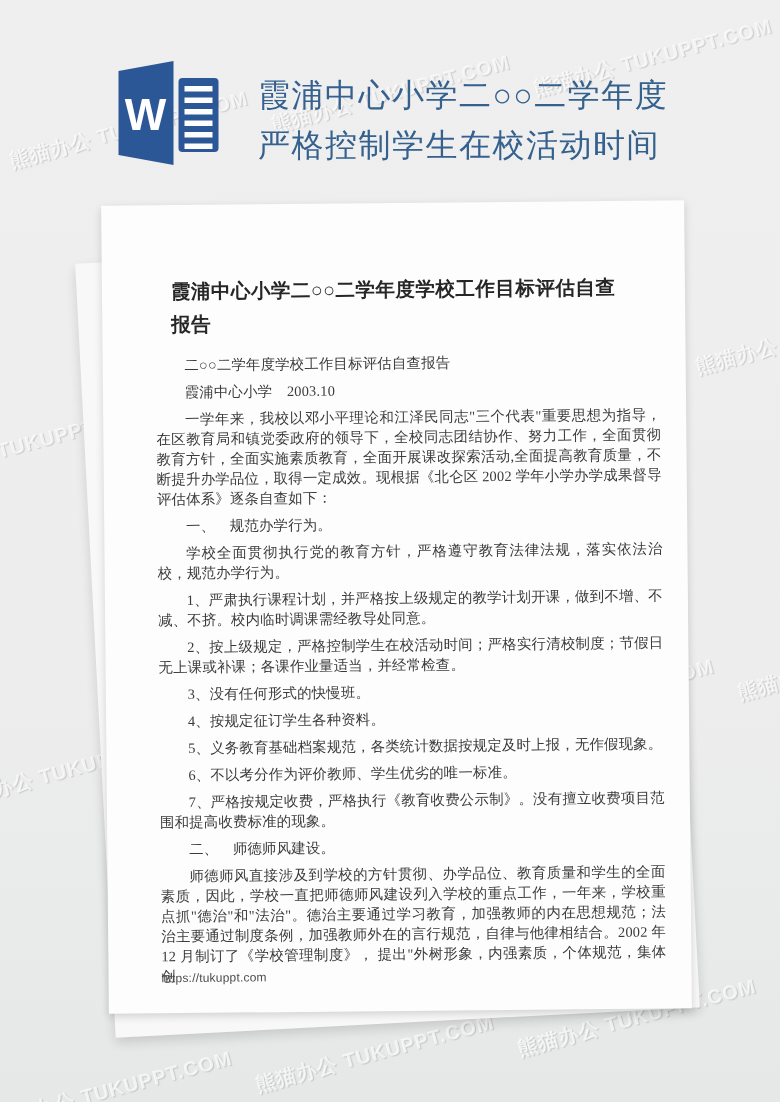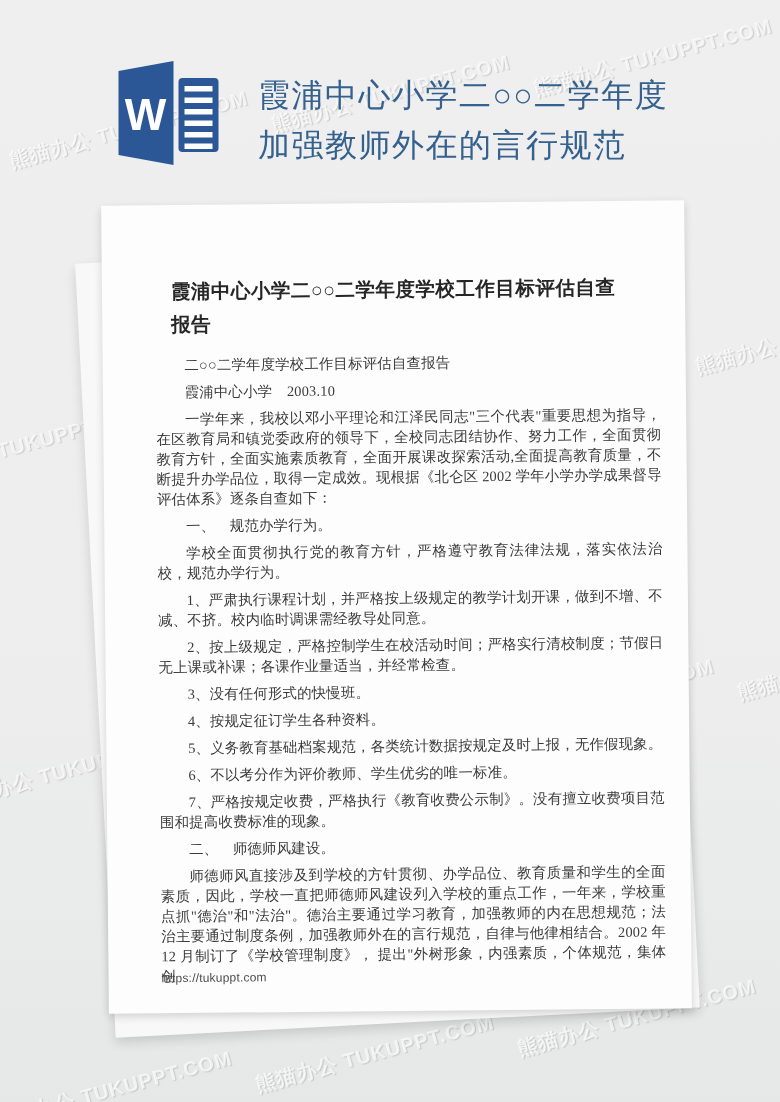--- a/index.html
+++ b/index.html
@@ -104,21 +104,21 @@
       <g fill="#fdfdfe">
         <rect x="74" y="28" width="28" height="5.5"></rect>
         <rect x="74" y="39.5" width="28" height="5.5"></rect>
         <rect x="74" y="51" width="28" height="5.5"></rect>
         <rect x="74" y="62.5" width="28" height="5.5"></rect>
         <rect x="74" y="74" width="28" height="5.5"></rect>
         <rect x="74" y="85.5" width="28" height="5.5"></rect>
       </g>
       <text x="35" y="72" text-anchor="middle" font-family="Liberation Sans, sans-serif" font-size="44" font-weight="bold" fill="#ffffff">W</text>
     </svg>
-    <h1 class="hdr-title"><span>霞浦中心小学二○○二学年度</span><br><span>加强教师外在的言行规范</span></h1>
+    <h1 class="hdr-title"><span>霞浦中心小学二○○二学年度</span><br><span>严格控制学生在校活动时间</span></h1>
   </header>
 
   <div class="paper-back"></div>
 
   <article class="paper">
     <h2 class="doc-title"><span>霞浦中心小学二○○二学年度学校工作目标评估自查</span><br><span>报告</span></h2>
     <div class="doc-body">
         <p class="doc-para">二○○二学年度学校工作目标评估自查报告</p>
         <p class="doc-para">霞浦中心小学　2003.10</p>
         <p class="doc-para">一学年来，我校以邓小平理论和江泽民同志"三个代表"重要思想为指导，在区教育局和镇党委政府的领导下，全校同志团结协作、努力工作，全面贯彻教育方针，全面实施素质教育，全面开展课改探索活动,全面提高教育质量，不断提升办学品位，取得一定成效。现根据《北仑区 2002 学年小学办学成果督导评估体系》逐条自查如下：</p>

